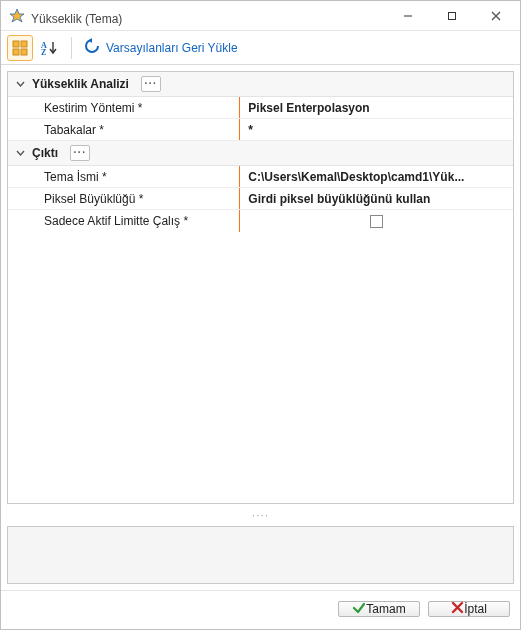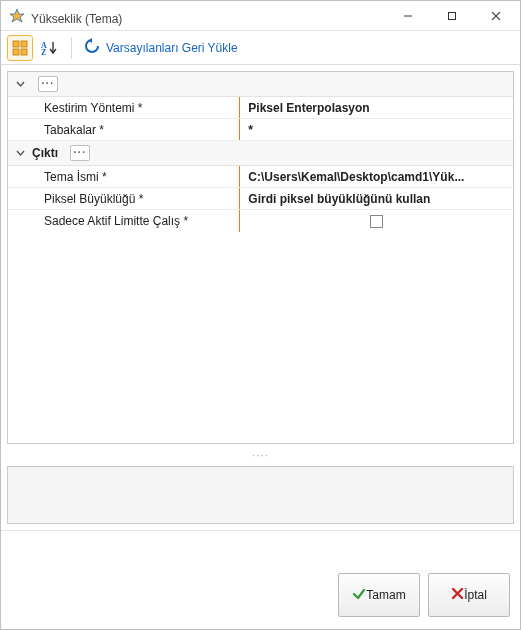--- a/index.html
+++ b/index.html
@@ -176,31 +176,30 @@
   
   .btnbar {
     padding:10px 10px 12px;
     display:flex;
     justify-content:flex-end;
     gap:8px;
     border-top:1px solid #e3e3e3;
   }
   .dlgbtn {
     min-width:82px;
-    height:44px;
+    height:16px;
     border:1px solid #b8b8b8;
     background:linear-gradient(#fdfdfd,#ececec);
     border-radius:2px;
     display:flex;
     align-items:center;
     justify-content:center;
     cursor:pointer;
     font-size:12px;
     color:#222;
-    margin-top:32px;
   }
 </style>
 </head>
 <body>
 
 <div class="window">
 
   <div class="titlebar">
     <span class="app-icon">
       <svg width="16" height="16" viewBox="0 0 16 16">
@@ -260,20 +259,21 @@
   <div class="content">
 
     <div class="propgrid">
 
       <div class="group-header">
         <span class="twisty">
           <svg width="9" height="9" viewBox="0 0 9 9">
               <polyline points="1,2 4.5,6 8,2" fill="none" stroke="#555" stroke-width="1.4"></polyline>
             </svg>
         </span>
+        <span>Yükseklik Analizi</span>
         <span class="group-more">
             <span class="dots">···</span>
           </span>
       </div>
       <div class="prop-row">
         <div class="prop-label">Kestirim Yöntemi *</div>
         <div class="prop-value">Piksel Enterpolasyon</div>
       </div>
       <div class="prop-row">
         <div class="prop-label">Tabakalar *</div>

